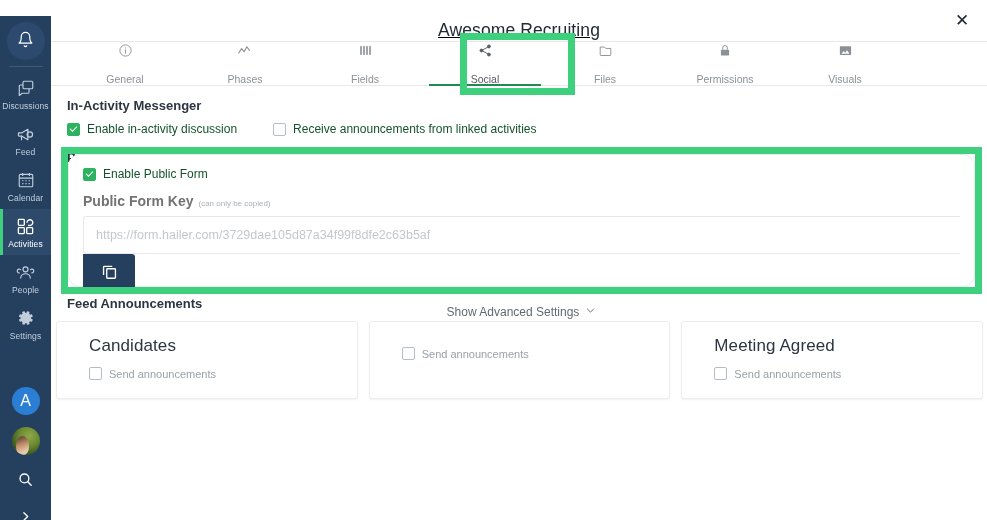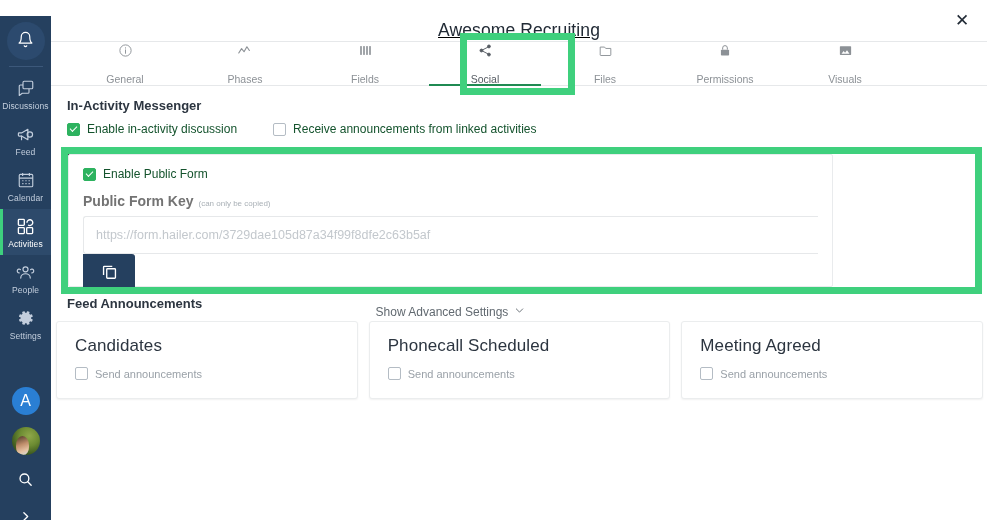--- a/index.html
+++ b/index.html
@@ -163,24 +163,24 @@
   .pf-head {
     padding-left: 16px; margin-top: 14px;
     display: flex; align-items: baseline; gap: 6px;
   }
   .pf-head-title { font-size: 13px; font-weight: bold; color: #2c3540; }
   .pf-head-note { font-size: 8.5px; color: #9aa1a8; }
 
   
   .pf-card {
     position: absolute;
-    left: 17px; top: 154px; width: 765px; height: 133px;
+    left: 17px; top: 154px; width: 907px; height: 133px;
     background: #ffffff;
     border: 1px solid #e9ebed;
-    border-radius: 2px;
+    border-radius: 12px;
     z-index: 20;
   }
   .pf-inner { padding: 10px 14px 0 14px; }
   .pf-key-label { margin-top: 12px; display: flex; align-items: baseline; gap: 5px; }
   .pf-key-label .t { font-size: 14px; font-weight: bold; color: #737373; }
   .pf-key-label .n { font-size: 8px; color: #a9b0b6; }
   .pf-input-row { display: flex; margin-top: 7px; align-items: stretch; flex-direction: column; }
   .pf-input {
     flex: 1 1 auto; height: 38px;
     border: 1px solid #e6e8ea; border-right: none;
@@ -216,21 +216,21 @@
     width: 927px;
     display: flex; gap: 11px;
   }
   .card {
     flex: 1 1 0;
     height: 78px;
     background: #fff;
     border: 1px solid #ebedee;
     border-radius: 3px;
     box-shadow: 0 1px 2px rgba(0,0,0,0.06);
-    padding: 14px 18px 0 18px;
+    padding: 14px 18px 0 32px;
   }
   .card-title { font-size: 17px; color: #2c3540; font-weight: 400; letter-spacing:.1px; }
   .card-cb-row { display: flex; align-items: center; margin-top: 11px; }
   .card-cb-label { font-size: 11px; color: #9aa1a8; margin-left: 7px; }
 </style>
 </head>
 <body>
 
 <div id="app">
 
@@ -472,21 +472,20 @@
 
       <div class="card">
         <div class="card-title">Candidates</div>
         <div class="card-cb-row">
           <span class="cb"></span>
           <span class="card-cb-label">Send announcements</span>
         </div>
       </div>
 
       <div class="card">
-        <div class="card-title">Phonecall Scheduled</div>
         <div class="card-cb-row">
           <span class="cb"></span>
           <span class="card-cb-label">Send announcements</span>
         </div>
       </div>
 
       <div class="card">
         <div class="card-title">Meeting Agreed</div>
         <div class="card-cb-row">
           <span class="cb"></span>

